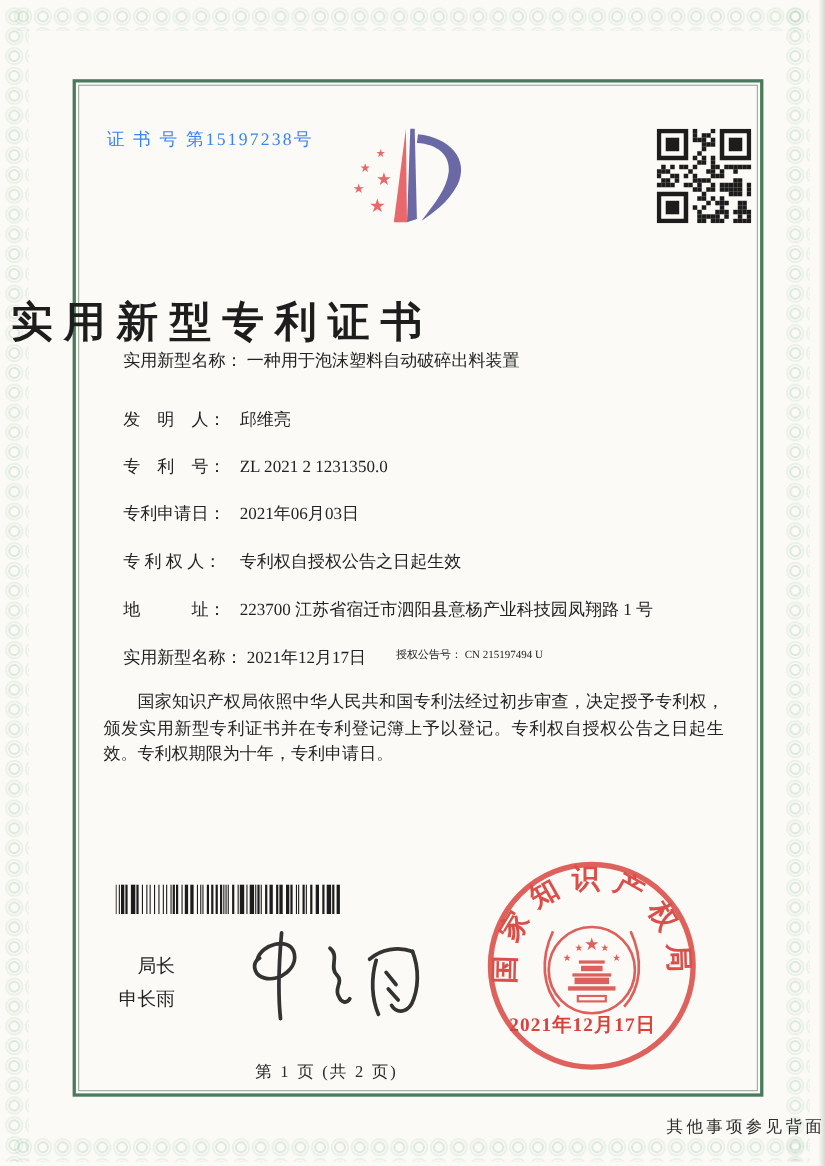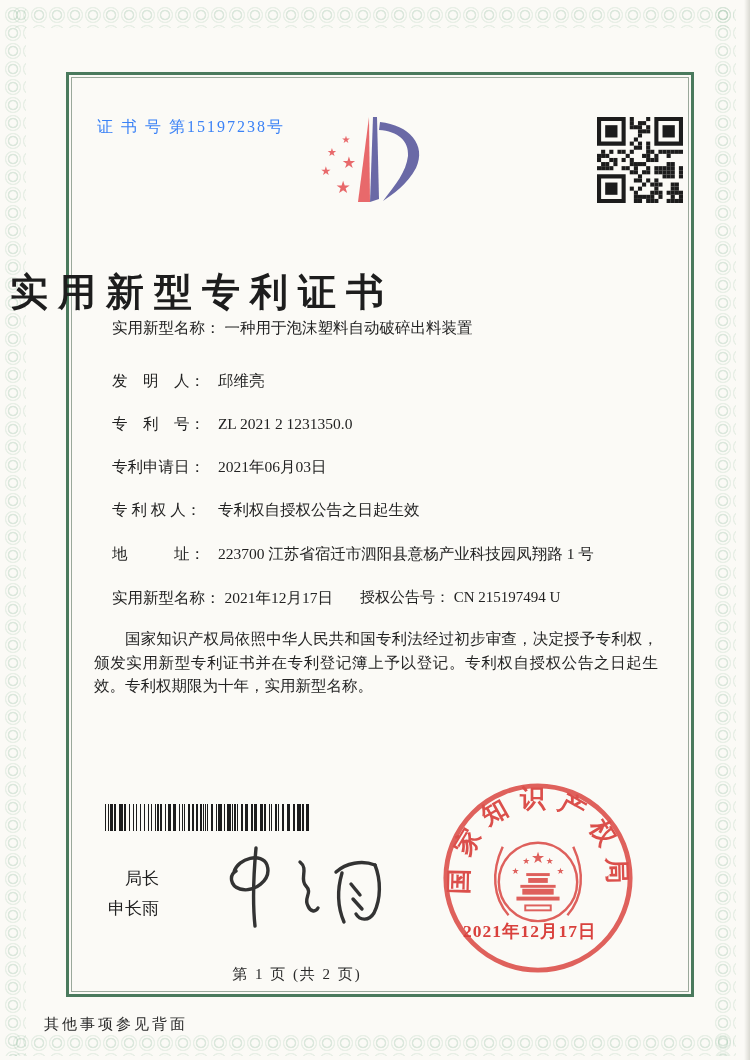--- a/index.html
+++ b/index.html
@@ -44,40 +44,40 @@
   .qr svg{width:100%;height:100%}
 
   .title{position:absolute;left:0;top:231px;width:750px;text-align:left;
     font-size:38px;font-weight:700;letter-spacing:10px;text-indent:10px;color:#1d1d1d;margin-top:36px;}
 
   .field{position:absolute;left:112px;font-size:15.5px;white-space:nowrap;color:#222;}
   .field .lab{display:inline-block;min-width:102px;}
   .field .val{display:inline-block;}
   .f1{top:318px}.f2{top:371px}.f3{top:414px}.f4{top:457px}.f5{top:500px}.f6{top:544px}
   .f7{top:588px}
-  .f7b{position:absolute;left:360px;top:588px;font-size:15px;white-space:nowrap;color:#222;}
+  .f7b{position:absolute;left:360px;top:588px;font-size:10px;white-space:nowrap;color:#222;}
 
   .body-text{position:absolute;left:94px;top:627px;width:564px;font-size:15.5px;
     line-height:23.5px;text-align:justify;color:#242424;}
   .body-text p{text-indent:2em;margin:0;}
 
   .barcode{position:absolute;left:105px;top:804px;width:206px;height:27px;}
   .barcode svg{width:100%;height:100%}
 
   .signer{position:absolute;left:108px;top:864px;font-size:17px;line-height:30px;color:#222;text-align:right;}
   .signature{position:absolute;left:196px;top:836px;width:212px;height:96px;}
   .signature svg{width:100%;height:100%}
 
   .seal{position:absolute;left:440px;top:780px;width:196px;height:196px;opacity:.92;}
   .seal svg{width:100%;height:100%}
   .seal-date{position:absolute;left:463px;top:919px;font-size:17.5px;letter-spacing:1px;
     color:var(--seal-red);font-weight:600;}
 
   .page-no{position:absolute;left:0;top:965px;width:594px;text-align:center;font-size:15px;letter-spacing:2px;color:#2a2a2a;}
-  .back-note{position:absolute;left:0;top:1015px;width:750px;text-align:left;font-size:15px;letter-spacing:3px;color:#2a2a2a;padding-left:44px;}
+  .back-note{position:absolute;left:0;top:1015px;width:750px;text-align:right;font-size:15px;letter-spacing:3px;color:#2a2a2a;}
 </style>
 </head>
 <body>
 
 <div class="lace top"></div>
 <div class="lace bottom"></div>
 <div class="lace left"></div>
 <div class="lace right"></div>
 <div class="scan-edge"></div>
 
@@ -273,21 +273,21 @@
 <div class="field f7">
   <span class="lab">实用新型名称：</span>
   <span class="val">2021年12月17日</span>
 </div>
 <div class="f7b">
   <span class="lab">授权公告号：</span>
   <span class="val">CN 215197494 U</span>
 </div>
 
 <div class="body-text">
-  <p>国家知识产权局依照中华人民共和国专利法经过初步审查，决定授予专利权，颁发实用新型专利证书并在专利登记簿上予以登记。专利权自授权公告之日起生效。专利权期限为十年，实用新型名称。</p>
+  <p>国家知识产权局依照中华人民共和国专利法经过初步审查，决定授予专利权，颁发实用新型专利证书并在专利登记簿上予以登记。专利权自授权公告之日起生效。专利权期限为十年，专利申请日。</p>
 </div>
 
 <div class="barcode">
   <svg viewBox="0 0 206 27" xmlns="http://www.w3.org/2000/svg" fill="#1c1c1c">
     <g id="barcode-bars">
         <rect x="0" y="0" width="1" height="27"></rect>
         <rect x="3" y="0" width="1" height="27"></rect>
         <rect x="5" y="0" width="3" height="27"></rect>
         <rect x="9" y="0" width="2" height="27"></rect>
         <rect x="14" y="0" width="4" height="27"></rect>

